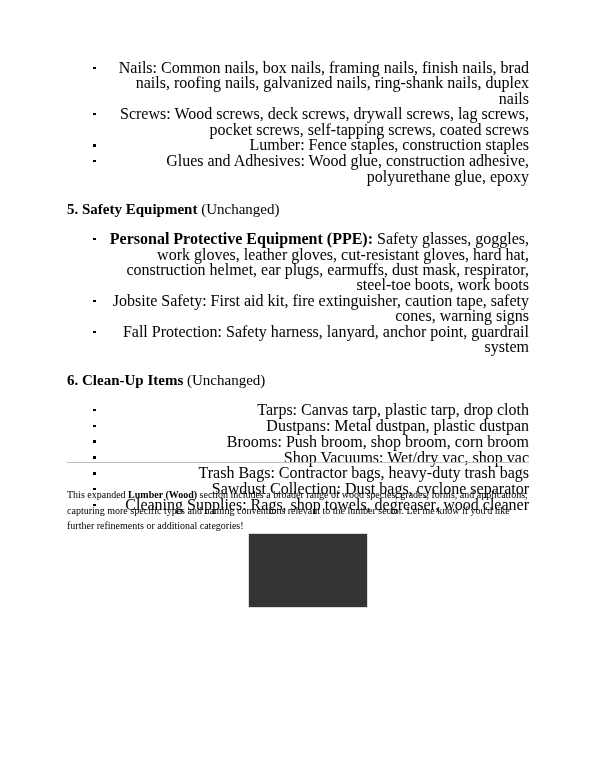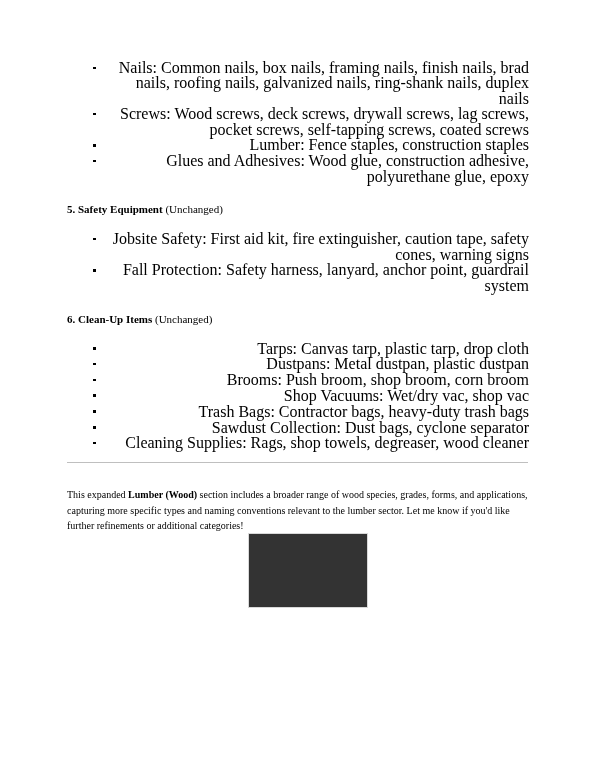--- a/index.html
+++ b/index.html
@@ -49,21 +49,21 @@
     left: 26px;
     top: 6.5px;
     width: 2.6px;
     height: 2.6px;
     background: #000;
   }
   .lbl-bold { font-weight: bold; }
 
   
   h2.sec {
-    font-size: 11px;
+    font-size: 15px;
     line-height: 16px;
     font-weight: bold;
     margin: 0;
     padding: 0;
   }
   h2.sec .unchanged {
     font-weight: normal;
   }
 
   .gap-before-heading { height: 17px; }
@@ -115,20 +115,21 @@
         <li><span>Glues and Adhesives:</span><span> Wood glue, construction adhesive, polyurethane glue, epoxy</span></li>
       </ul>
 
     <div class="gap-before-heading"></div>
 
     <h2 class="sec"><span>5. Safety Equipment</span><span class="unchanged"> (Unchanged)</span></h2>
 
     <div class="gap-after-heading"></div>
 
     <ul class="bullets" id="list-safety">
+        <li><span class="lbl-bold">Personal Protective Equipment (PPE):</span><span> Safety glasses, goggles, work gloves, leather gloves, cut-resistant gloves, hard hat, construction helmet, ear plugs, earmuffs, dust mask, respirator, steel-toe boots, work boots</span></li>
         <li><span>Jobsite Safety:</span><span> First aid kit, fire extinguisher, caution tape, safety cones, warning signs</span></li>
         <li><span>Fall Protection:</span><span> Safety harness, lanyard, anchor point, guardrail system</span></li>
       </ul>
 
     <div class="gap-before-heading"></div>
 
     <h2 class="sec"><span>6. Clean-Up Items</span><span class="unchanged"> (Unchanged)</span></h2>
 
     <div class="gap-after-heading"></div>
 

